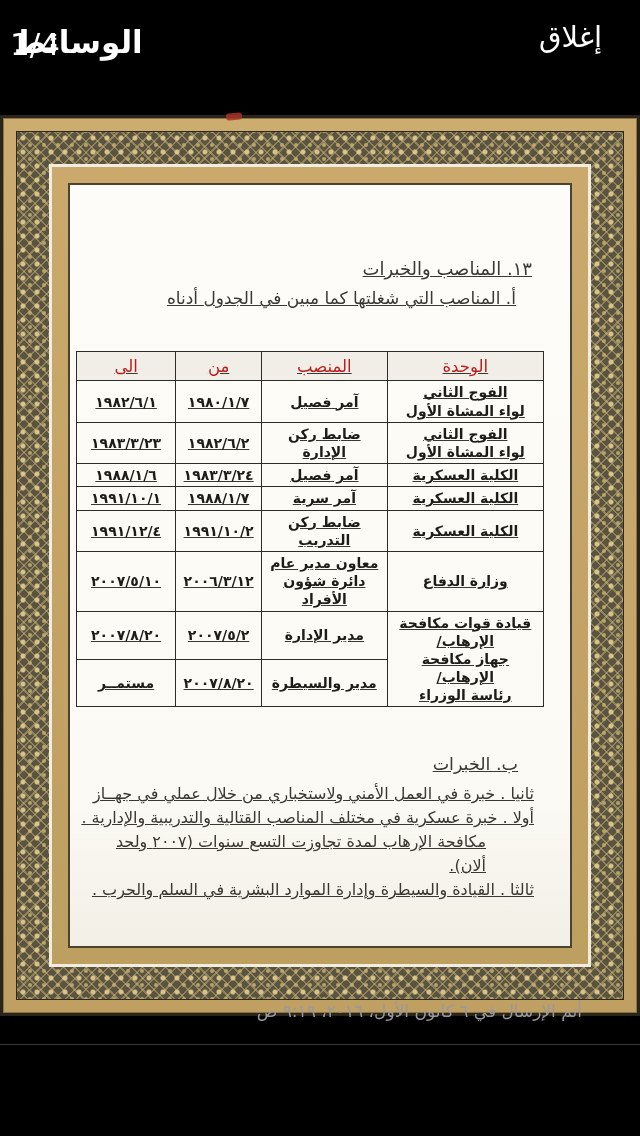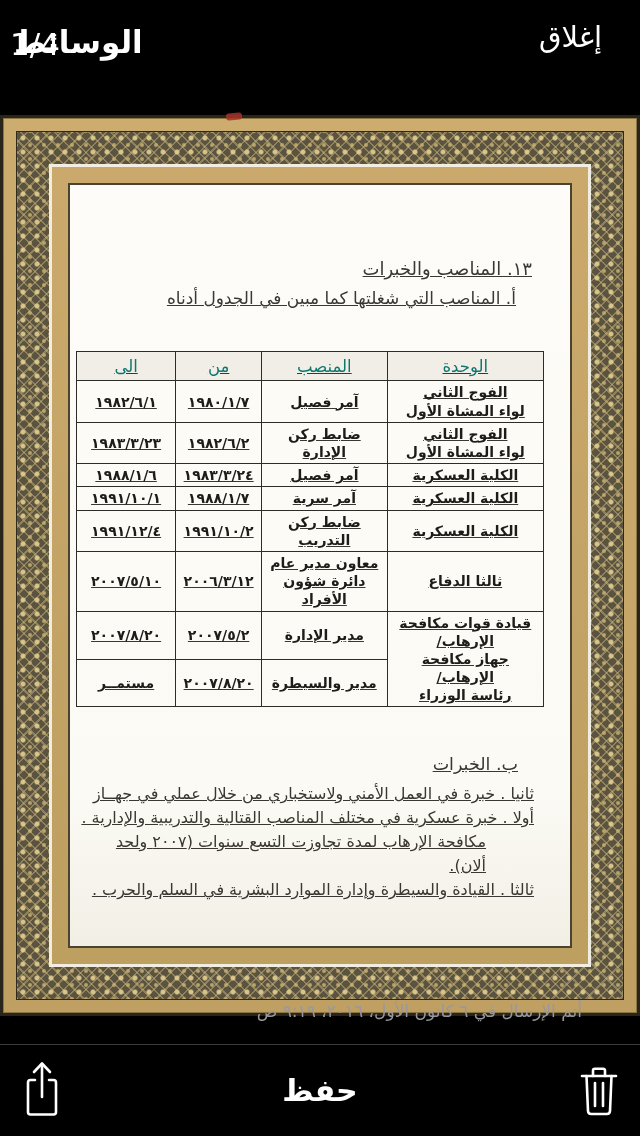--- a/index.html
+++ b/index.html
@@ -35,21 +35,21 @@
     background:linear-gradient(180deg,#fdfcf8 0%,#fbfaf4 80%,#f2efe6 100%);
     direction:rtl;overflow:hidden;color:#3b3833;
     padding:72px 26px 0 6px;
     text-decoration:underline;
   }
   .h-num{font-size:18px;padding-right:12px;line-height:1.3;}
   .h-sub{font-size:17px;padding-right:28px;margin-top:7px;line-height:1.3;}
   
   table.positions{border-collapse:collapse;margin-top:42px;width:468px;table-layout:fixed;}
   table.positions td,table.positions th{border:1.6px solid #2e2c27;padding:2px 3px;text-align:center;vertical-align:middle;}
-  th{font-weight:normal;font-size:16.5px;color:#0f766e;background:#f0eee6;height:24px;}
+  th{font-weight:normal;font-size:16.5px;color:#b91c1c;background:#f0eee6;height:24px;}
   td{font-weight:bold;font-size:14px;color:#1d1c19;line-height:1.3;white-space:pre-line;}
   .col-unit{width:34%;}.col-pos{width:27%;}.col-from{width:18%;}.col-to{width:21%;}
   td.num{letter-spacing:2px;white-space:nowrap;}
   
   .h-b{font-size:17.5px;padding-right:26px;margin-top:46px;line-height:1.3;text-align:right;}
   .exp{margin-top:6px;font-size:16px;line-height:1.5;color:#3a3732;}
   .exp .line{padding-right:10px;}
   .exp .cont{padding-right:58px;}
   
   .redmark{position:absolute;left:226px;top:113px;width:16px;height:7px;background:#a83228;border-radius:3px;transform:rotate(-6deg);opacity:.85;}
@@ -120,21 +120,21 @@
                       <td class="num">١٩٨٨/١/٧</td>
                       <td class="num">١٩٩١/١٠/١</td>
                     </tr>
                     <tr>
                       <td>الكلية العسكرية</td>
                       <td>ضابط ركن التدريب</td>
                       <td class="num">١٩٩١/١٠/٢</td>
                       <td class="num">١٩٩١/١٢/٤</td>
                     </tr>
                     <tr>
-                      <td>ثالثا الدفاع</td>
+                      <td>وزارة الدفاع</td>
                       <td>معاون مدير عام
 دائرة شؤون الأفراد</td>
                       <td class="num">٢٠٠٦/٣/١٢</td>
                       <td class="num">٢٠٠٧/٥/١٠</td>
                     </tr>
                     <tr>
                       <td rowspan="2">قيادة قوات مكافحة الإرهاب/
 جهاز مكافحة الإرهاب/
 رئاسة الوزراء</td>
                       <td>مدير الإدارة</td>
@@ -165,33 +165,14 @@
       </div>
     </div>
   </div>
 
   <div class="redmark"></div>
 
   <div class="caption">أتم الإرسال في ٦ كانون الأول، ٢٠١٦، ٩:١٩ ص</div>
 
   <div class="sep"></div>
 
-  <div class="toolbar">
-    <div class="share">
-      <svg width="40" height="60" viewBox="0 0 40 60" fill="none" stroke="#ffffff" stroke-width="2.6" stroke-linecap="round" stroke-linejoin="round">
-        <path d="M13 21 H8.5 a2.5 2.5 0 0 0 -2.5 2.5 V53 a2.5 2.5 0 0 0 2.5 2.5 H31.5 a2.5 2.5 0 0 0 2.5 -2.5 V23.5 a2.5 2.5 0 0 0 -2.5 -2.5 H27"></path>
-        <path d="M20 38 V5"></path>
-        <path d="M12 13 L20 4.5 L28 13"></path>
-      </svg>
-    </div>
-    <div class="save">حفظ</div>
-    <div class="trash">
-      <svg width="42" height="56" viewBox="0 0 42 56" fill="none" stroke="#ffffff" stroke-width="2.6" stroke-linecap="round" stroke-linejoin="round">
-        <path d="M4 13 H38"></path>
-        <path d="M15 13 V7.5 a1.8 1.8 0 0 1 1.8 -1.8 H25.2 a1.8 1.8 0 0 1 1.8 1.8 V13"></path>
-        <path d="M8.5 13 L10 48 a3.2 3.2 0 0 0 3.2 3 H28.8 a3.2 3.2 0 0 0 3.2 -3 L33.5 13"></path>
-        <path d="M17 20 V43"></path>
-        <path d="M25 20 V43"></path>
-      </svg>
-    </div>
-  </div>
 
 </div>
 
 </body></html>

